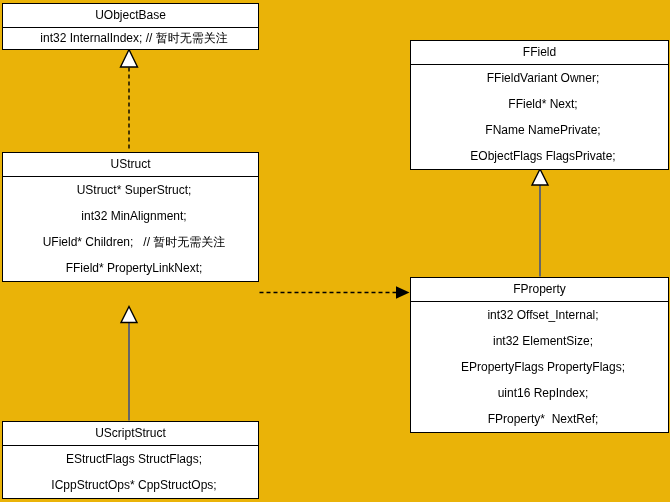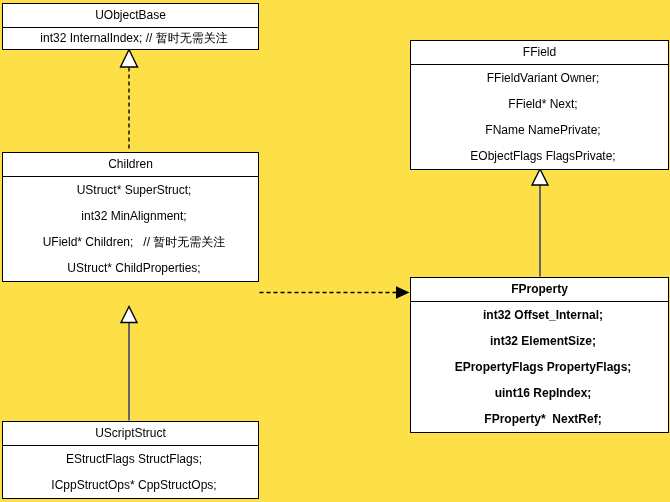--- a/index.html
+++ b/index.html
@@ -4,21 +4,21 @@
 <style>
   html, body {
     margin: 0;
     padding: 0;
     background: #ffffff;
   }
   .canvas {
     position: relative;
     width: 670px;
     height: 502px;
-    background: #fde047;
+    background: #eab308;
     font-family: "Liberation Sans", "DejaVu Sans", sans-serif;
     font-size: 12px;
     color: #000000;
     overflow: hidden;
   }
   .uml-box {
     position: absolute;
     background: #ffffff;
     border: 1px solid #000000;
     box-sizing: border-box;
@@ -75,42 +75,42 @@
       <polygon points="409.5,292.5 396,286.2 396,298.8" stroke="none" fill="#000000"></polygon>
     </g>
   </svg>
 
   <div class="uml-box" style="left:2px; top:3px; width:257px;">
     <div class="uml-title">UObjectBase</div>
     <div class="uml-row short">int32 InternalIndex; // 暂时无需关注</div>
   </div>
 
   <div class="uml-box" style="left:2px; top:152px; width:257px;">
-    <div class="uml-title">Children</div>
+    <div class="uml-title">UStruct</div>
     <div class="uml-row">UStruct* SuperStruct;</div>
     <div class="uml-row">int32 MinAlignment;</div>
     <div class="uml-row">UField* Children;   // 暂时无需关注</div>
-    <div class="uml-row">UStruct* ChildProperties;</div>
+    <div class="uml-row">FField* PropertyLinkNext;</div>
   </div>
 
   <div class="uml-box" style="left:2px; top:421px; width:257px;">
     <div class="uml-title">UScriptStruct</div>
     <div class="uml-row">EStructFlags StructFlags;</div>
     <div class="uml-row">ICppStructOps* CppStructOps;</div>
   </div>
 
   <div class="uml-box" style="left:410px; top:40px; width:259px;">
     <div class="uml-title">FField</div>
     <div class="uml-row">FFieldVariant Owner;</div>
     <div class="uml-row">FField* Next;</div>
     <div class="uml-row">FName NamePrivate;</div>
     <div class="uml-row">EObjectFlags FlagsPrivate;</div>
   </div>
 
-  <div class="uml-box" style="left:410px; top:277px; width:259px;font-weight:bold;">
+  <div class="uml-box" style="left:410px; top:277px; width:259px;">
     <div class="uml-title">FProperty</div>
     <div class="uml-row">int32 Offset_Internal;</div>
     <div class="uml-row">int32 ElementSize;</div>
     <div class="uml-row">EPropertyFlags PropertyFlags;</div>
     <div class="uml-row">uint16 RepIndex;</div>
     <div class="uml-row">FProperty*  NextRef;</div>
   </div>
 
 </div>
 

